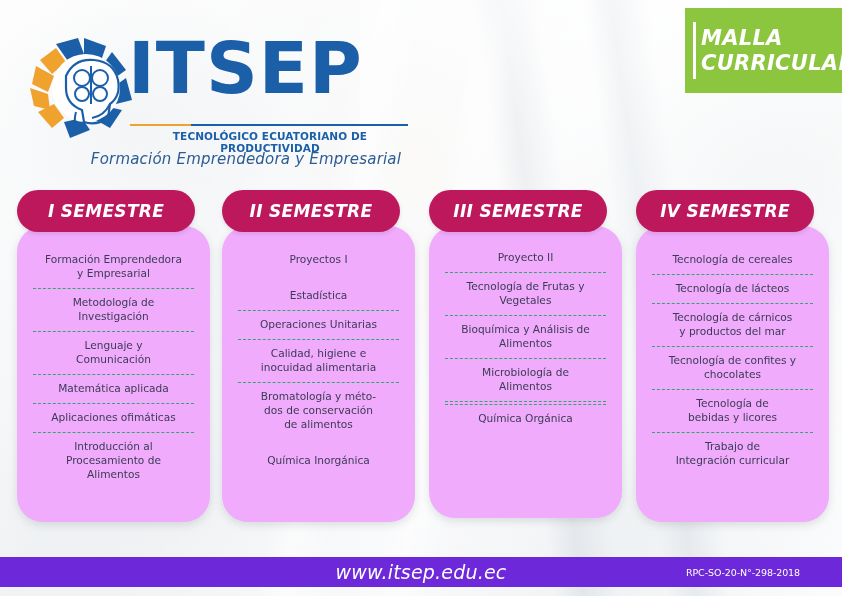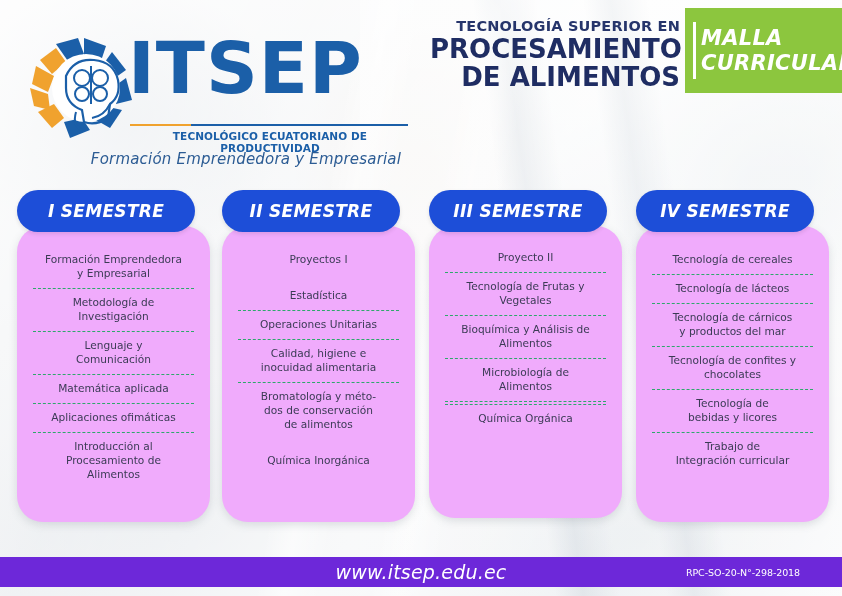--- a/index.html
+++ b/index.html
@@ -167,21 +167,21 @@
   .col-2 { left: 222px; }
   .col-3 { left: 429px; }
   .col-4 { left: 636px; }
 
   .sem-pill {
     position: relative;
     z-index: 3;
     width: 178px;
     height: 42px;
     border-radius: 21px;
-    background: #1d4ed8;
+    background: #be185d;
     display: flex;
     align-items: center;
     justify-content: center;
     font-family: "DejaVu Sans", sans-serif;
     font-size: 17px;
     font-weight: bold;
     font-style: italic;
     color: #ffffff;
     letter-spacing: 0.3px;
     box-shadow: 0 2px 4px rgba(0,0,0,0.10);
@@ -288,25 +288,20 @@
           <path d="M50 78 Q46 92 56 96" fill="none" stroke="#1B5FA8" stroke-width="2"></path>
         </g>
       </svg>
     </div>
     <div id="logo-word">ITSEP</div>
     <div id="logo-rule"></div>
     <div id="logo-tag">Formación Emprendedora y Empresarial</div>
     <div id="logo-sub">TECNOLÓGICO ECUATORIANO DE PRODUCTIVIDAD</div>
   </div>
 
-  <div id="title-block">
-    <div id="title-kicker">TECNOLOGÍA SUPERIOR EN</div>
-    <div class="title-main">PROCESAMIENTO</div>
-    <div class="title-main">DE ALIMENTOS</div>
-  </div>
 
   <div id="malla-box">
     <div id="malla-bar"></div>
     <div class="malla-line">MALLA</div>
     <div class="malla-line">CURRICULAR</div>
   </div>
 </div>
 
 <div id="columns">
   <div class="col col-1">

